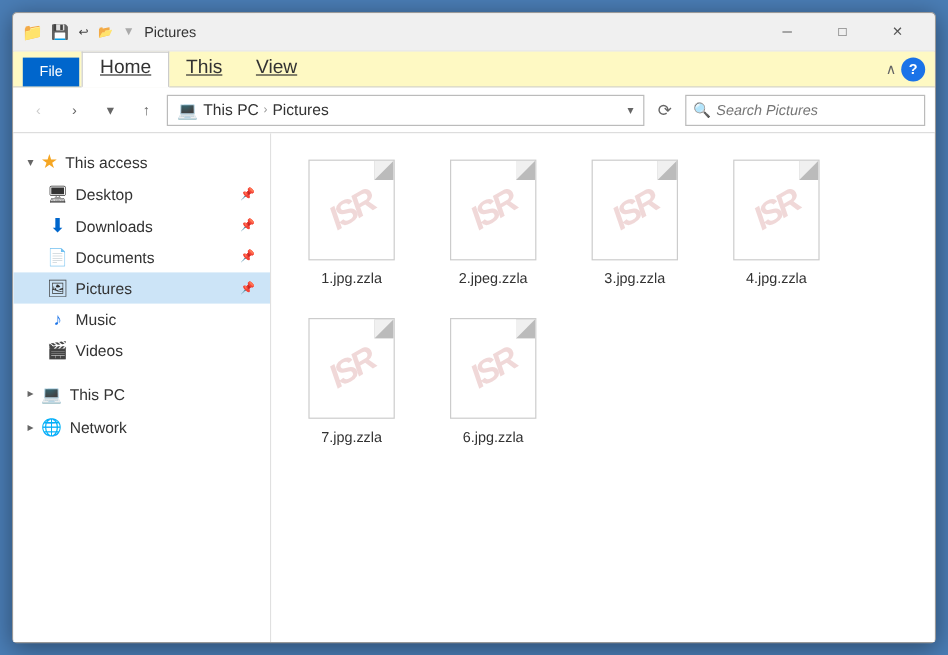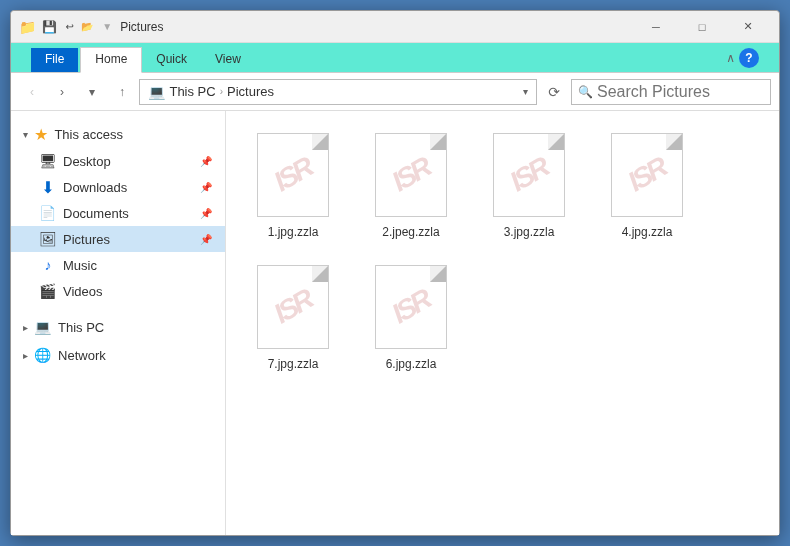--- a/index.html
+++ b/index.html
@@ -60,35 +60,36 @@
       justify-content: center;
       font-size: 11px;
       cursor: pointer;
       color: #555;
       background: transparent;
       border: none;
     }
 
     
     .ribbon-tabs {
-      background: #5eead4;
+      background: #fef9c3;
       height: 30px;
       display: flex;
       align-items: flex-end;
-      padding: 0 20px;
+      padding: 0 8px;
       border-bottom: 1px solid #ccc;
       flex-shrink: 0;
     }
     .ribbon-tab {
       padding: 4px 14px 6px;
-      font-size: 12px;
+      font-size: 16px;
       cursor: pointer;
       color: #333;
       background: transparent;
       border: none;
+      text-decoration: underline;
     }
     .ribbon-tab.active {
       background: white;
       border: 1px solid #ccc;
       border-bottom: 1px solid white;
       margin-bottom: -1px;
     }
     .ribbon-tab-file {
       background: #0066cc;
       color: white;
@@ -185,24 +186,25 @@
       display: flex;
       align-items: center;
       padding: 0 6px;
       gap: 4px;
       background: white;
     }
     .search-icon { color: #999; font-size: 12px; }
     .search-input {
       border: none;
       outline: none;
-      font-size: 16px;
+      font-size: 12px;
       color: #1d4ed8;
       width: 100%;
       background: transparent;
+      font-style: italic;
     }
 
     
     .main {
       display: flex;
       flex: 1;
       overflow: hidden;
     }
 
     
@@ -378,21 +380,21 @@
     <div class="titlebar-controls">
       <button class="titlebar-btn">─</button>
       <button class="titlebar-btn">□</button>
       <button class="titlebar-btn close">✕</button>
     </div>
   </div>
 
   <div class="ribbon-tabs">
     <button class="ribbon-tab-file">File</button>
     <button class="ribbon-tab active">Home</button>
-    <button class="ribbon-tab">Quick</button>
+    <button class="ribbon-tab">This</button>
     <button class="ribbon-tab">View</button>
     <div class="ribbon-right">
       <span class="ribbon-chevron">∧</span>
       <div class="ribbon-help">?</div>
     </div>
   </div>
 
   <div class="addressbar">
     <button class="nav-btn disabled">‹</button>
     <button class="nav-btn">›</button>

